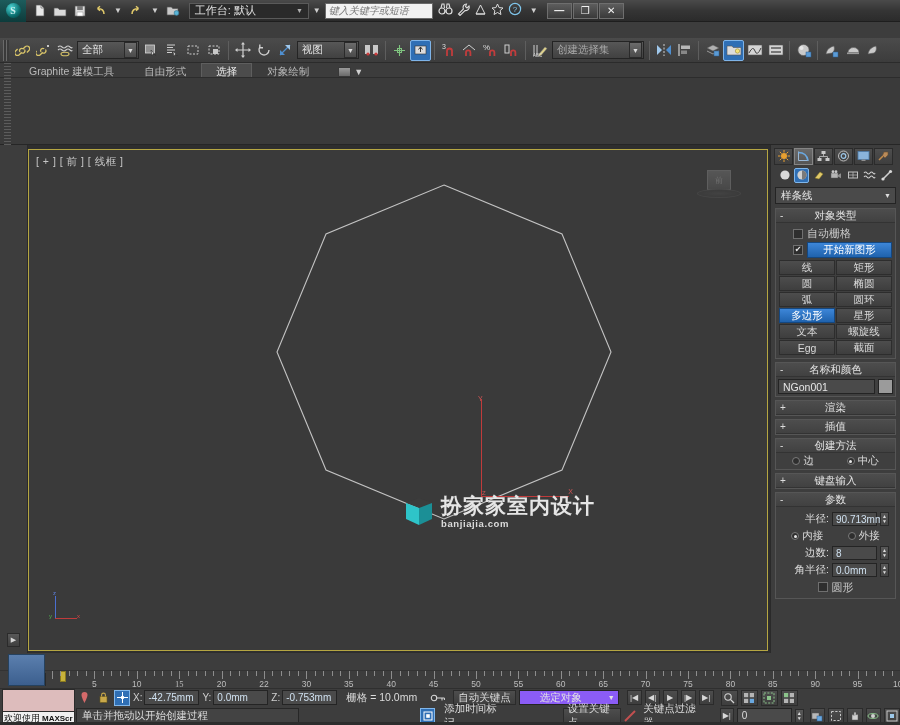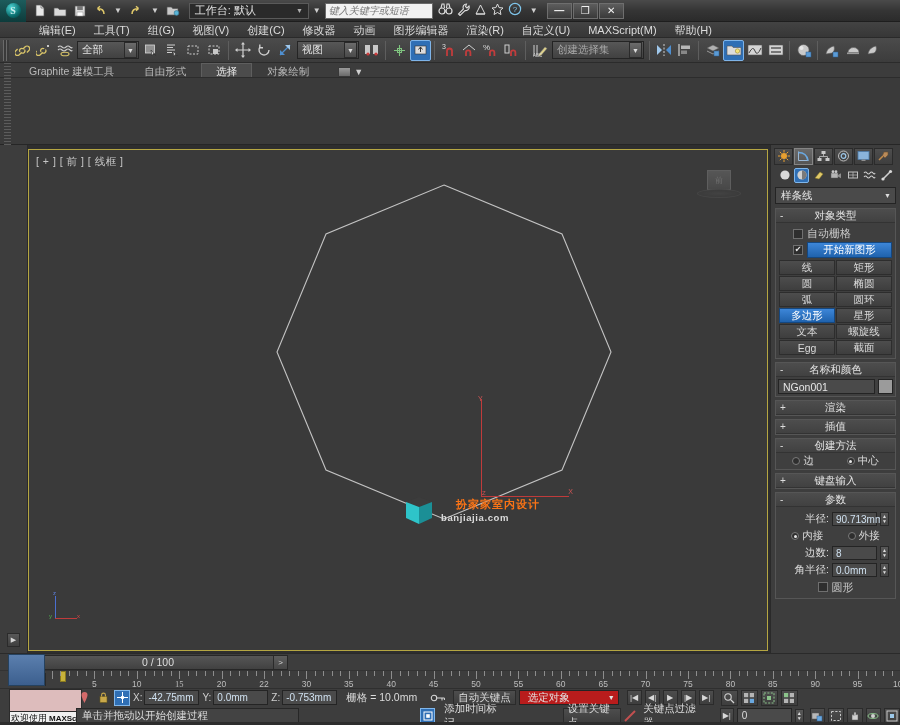--- a/index.html
+++ b/index.html
@@ -149,21 +149,21 @@
   .gz-v{position:absolute;left:0;bottom:0;width:1px;height:98px;background:#c03b3b;}
   .gz-h{position:absolute;left:0;bottom:0;height:1px;width:88px;background:#c03b3b;}
   .gz-ly{position:absolute;left:-3px;top:-2px;color:#d05555;font-size:7px;}
   .gz-lx{position:absolute;right:-2px;bottom:2px;color:#d05555;font-size:7px;}
   .gz-lo{position:absolute;left:1px;bottom:1px;color:#d05555;font-size:6px;}
   .watermark{
     position:absolute;left:375px;top:345px;display:flex;align-items:center;gap:7px;
   }
   .wm-cube{position:relative;width:30px;height:32px;}
   .wm-logo-txt{display:flex;flex-direction:column;line-height:1;}
-  .wm-cn{color:#f97316;font-size:11px;font-weight:bold;letter-spacing:1px;margin-left:15px;}
+  .wm-cn{color:#e5e5e5;font-size:21px;font-weight:bold;letter-spacing:1px;}
   .wm-en{color:#dcdcdc;font-size:9.5px;font-weight:bold;letter-spacing:.6px;margin-top:3px;}
   .axis-tripod{position:absolute;left:18px;bottom:22px;width:30px;height:32px;}
   .ax-z{position:absolute;left:8px;top:0;width:1px;height:22px;background:#4b6fd0;}
   .ax-x{position:absolute;left:8px;top:22px;width:22px;height:1px;background:#c03b3b;}
   .ax-zl{position:absolute;left:6px;top:-6px;color:#5f82e0;font-size:6px;}
   .ax-xl{position:absolute;left:30px;top:17px;color:#cf4646;font-size:6px;}
   .ax-yl{position:absolute;left:2px;top:17px;color:#4fae4f;font-size:6px;}
   .vp-lgutter{
     position:absolute;left:0;top:0;width:28px;height:508px;background:#3d3d3d;
     border-right:1px solid #2a2a2a;
@@ -277,21 +277,21 @@
 
   
   .lbbox{
     position:absolute;left:8px;top:654px;width:37px;height:32px;
     background:linear-gradient(180deg,#5b7fae,#3c5f8e);border:1px solid #26425f;
   }
 
   
   .statusarea{position:absolute;left:0;top:688px;width:900px;height:37px;background:#3d3d3d;border-top:1px solid #2f2f2f;}
   .maxscript-mini{
-    position:absolute;left:9px;top:0;width:73px;height:36px;
+    position:absolute;left:2px;top:0;width:73px;height:36px;
     display:flex;flex-direction:column;
   }
   .ms-pink{flex:1;background:#ddbcbc;border:1px solid #2b2b2b;}
   .ms-lbl{height:13px;background:#f0f0f0;border:1px solid #2b2b2b;border-top:none;
     display:flex;align-items:center;gap:2px;padding-left:1px;color:#111;font-size:9px;}
   .ms-lbl b{font-size:8px;}
   .statusfields{position:absolute;left:76px;top:0;right:0;height:36px;}
   .sf-line{display:flex;align-items:center;height:17px;margin-bottom:1px;gap:3px;}
   .sf-txt{
     height:16px;background:#434343;border:1px solid #272727;color:#dcdcdc;font-size:10.5px;
@@ -303,22 +303,22 @@
   .coord .lb{color:#cfcfcf;font-size:10px;}
   .coord .fl{width:55px;height:15px;background:#4a4a4a;border:1px solid #242424;
     color:#cfe0ef;font-size:10px;display:flex;align-items:center;padding-left:3px;}
   .gridlbl{color:#dcdcdc;font-size:10.5px;padding:0 6px;}
   .keybtn{
     height:15px;padding:0 4px;background:linear-gradient(180deg,#4d4d4d,#3e3e3e);
     border:1px solid #2b2b2b;color:#dcdcdc;font-size:10.5px;
     display:flex;align-items:center;justify-content:center;
   }
   .keydrop{
-    width:100px;height:15px;background:#b91c1c;border:1px solid #242424;
-    display:flex;align-items:center;color:#e2e2e2;font-size:10.5px;padding-left:8px;
+    width:100px;height:15px;background:#8b5cf6;border:1px solid #242424;
+    display:flex;align-items:center;color:#e2e2e2;font-size:10.5px;padding-left:20px;
   }
   .keydrop .ar{margin-left:auto;font-size:7px;padding-right:3px;}
   .playbtn{
     width:15px;height:15px;display:flex;align-items:center;justify-content:center;
     background:linear-gradient(180deg,#4d4d4d,#3e3e3e);border:1px solid #2b2b2b;
     color:#d8d8d8;font-size:8px;
   }
   .navbtn{
     width:17px;height:16px;display:flex;align-items:center;justify-content:center;
     background:linear-gradient(180deg,#4d4d4d,#3e3e3e);border:1px solid #2b2b2b;
@@ -415,34 +415,20 @@
       </span>
       <span class="qdrop">▼</span>
     </div>
     <div class="wbtns">
       <div class="wbtn">—</div>
       <div class="wbtn">❐</div>
       <div class="wbtn">✕</div>
     </div>
   </div>
 
-  <div class="menubar">
-    <div class="mi">编辑(E)</div>
-    <div class="mi">工具(T)</div>
-    <div class="mi">组(G)</div>
-    <div class="mi">视图(V)</div>
-    <div class="mi">创建(C)</div>
-    <div class="mi">修改器</div>
-    <div class="mi">动画</div>
-    <div class="mi">图形编辑器</div>
-    <div class="mi">渲染(R)</div>
-    <div class="mi">自定义(U)</div>
-    <div class="mi">MAXScript(M)</div>
-    <div class="mi">帮助(H)</div>
-  </div>
 
   <div class="maintoolbar">
     <div class="grip"></div>
     <div class="tbtn">
       <svg width="15" height="15" viewBox="0 0 15 15">
           <path d="M5 9a2.3 2.3 0 013.2-3.2l2-2a2.6 2.6 0 113.7 3.7l-2 2" fill="none" stroke="#d8c469" stroke-width="1.3"></path>
           <path d="M9.5 6.5a2.3 2.3 0 01-3.2 3.2l-2 2a2.6 2.6 0 11-3.7-3.7l2-2" fill="none" stroke="#d8c469" stroke-width="1.3"></path>
         </svg>
     </div>
     <div class="tbtn">
@@ -922,27 +908,20 @@
         </div>
         <div class="cfoot">
           <span class="chk"></span>
           <span>圆形</span>
         </div>
       </div>
     </div>
 
   </div>
 
-  <div class="timeslider">
-    <div class="ts-thumb">
-      <span class="ts-arr">&lt;</span>
-      <span class="ts-lbl">0 / 100</span>
-      <span class="ts-arr r">&gt;</span>
-    </div>
-  </div>
 
   <div class="trackbar">
     <div class="tb-openbtn">
       <svg width="10" height="9" viewBox="0 0 10 9">
           <path d="M1 7q3-6 8-5" fill="none" stroke="#dcdcdc" stroke-width="1.1"></path>
         </svg>
     </div>
     <div class="ruler">
       <span class="keymark" style="left:8px"></span>
     <span class="rtick" style="left: 0px; height: 8px;"></span>

